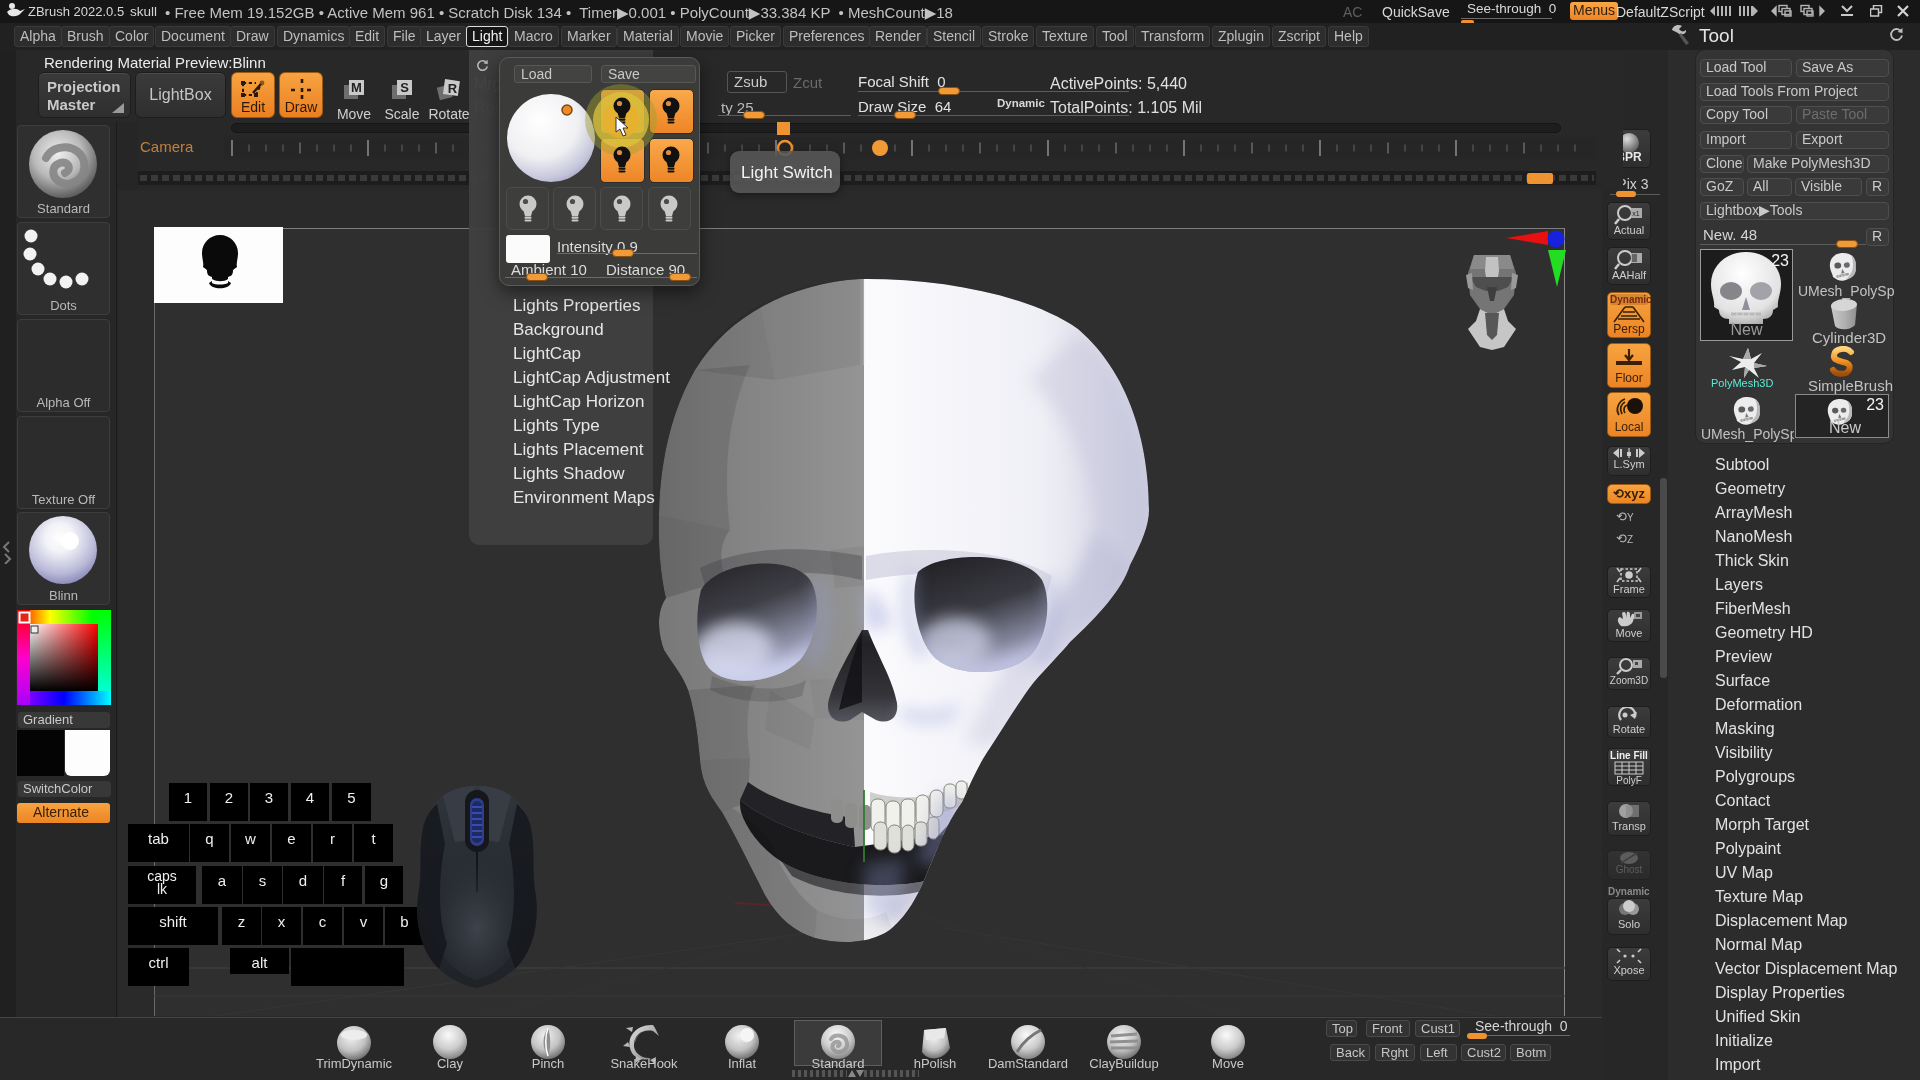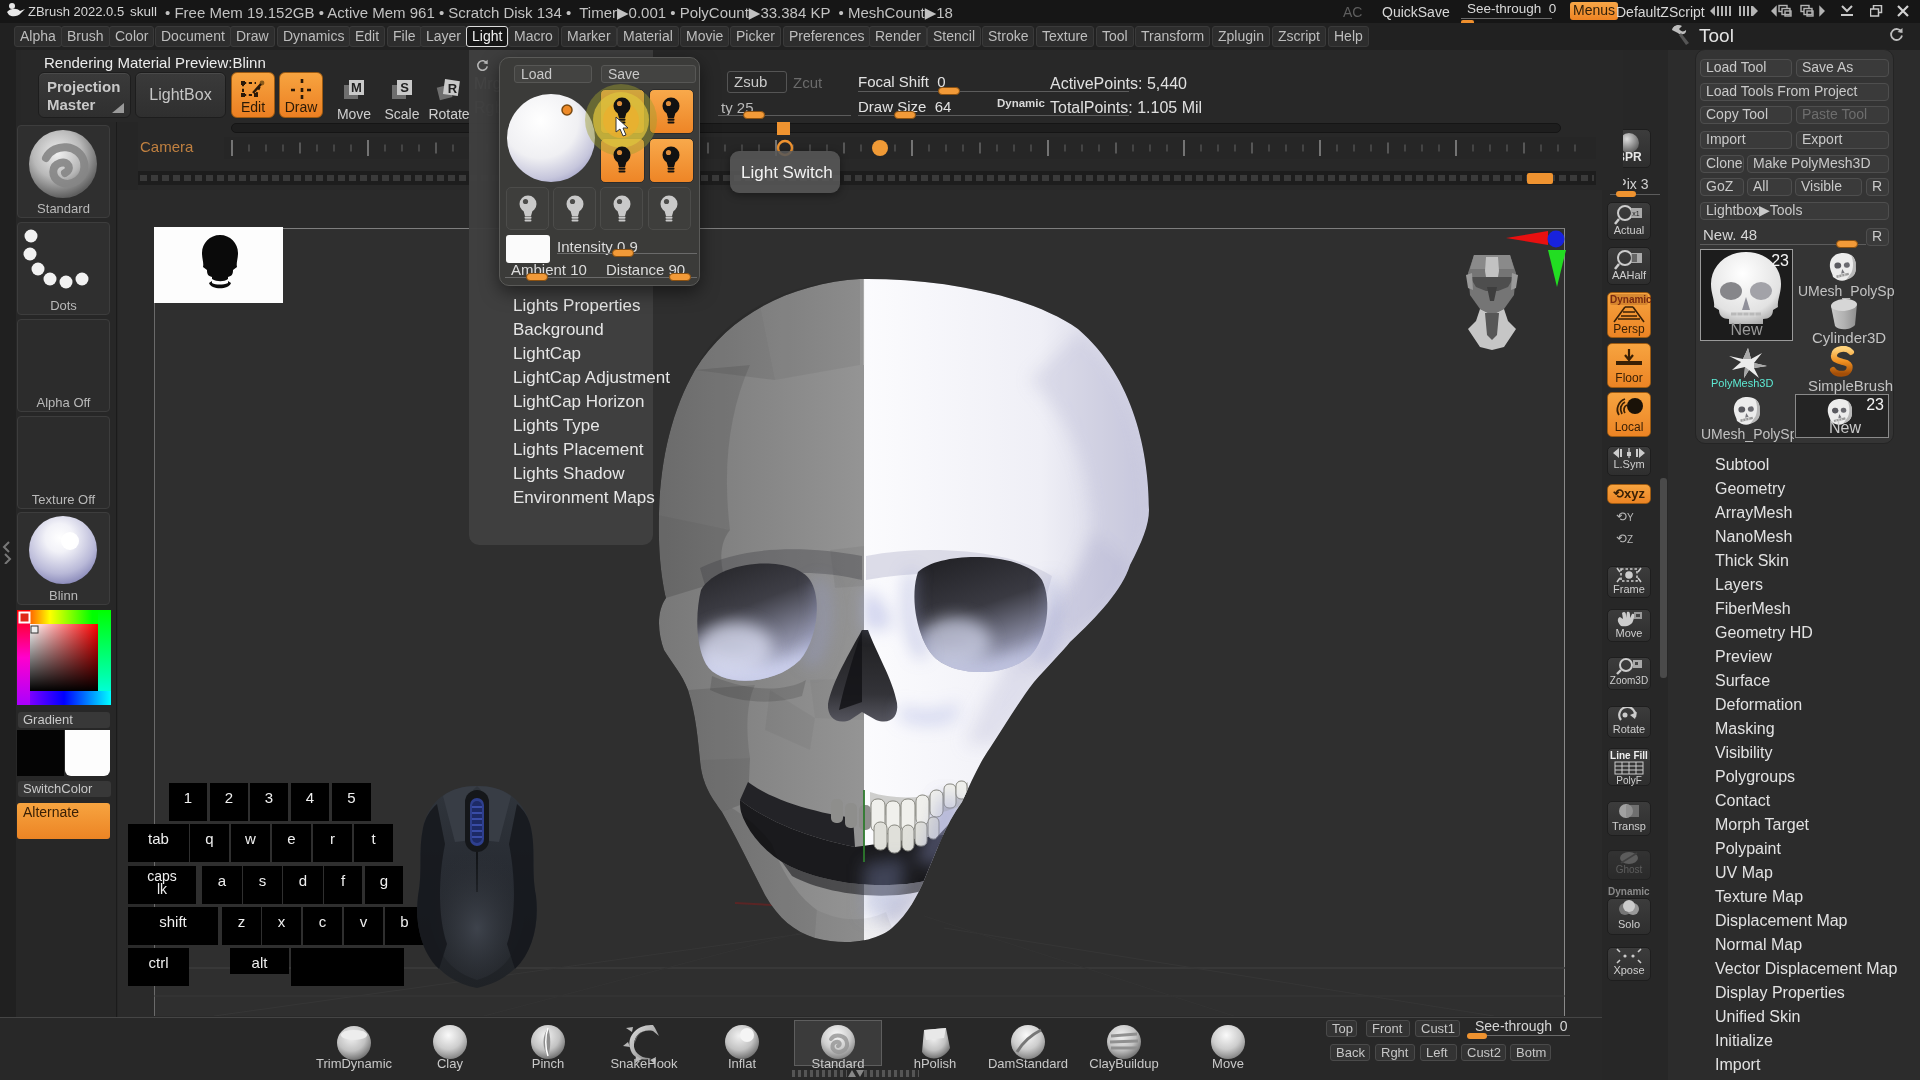--- a/index.html
+++ b/index.html
@@ -406,21 +406,21 @@
         <rect x="13" y="14" width="68" height="67" fill="url(#satg)"></rect>
         <rect x="13" y="14" width="68" height="67" fill="url(#valg)"></rect>
         <rect x="2.5" y="2.5" width="10" height="10" fill="#e02818" stroke="#fff" stroke-width="2"></rect>
         <rect x="14" y="16" width="7" height="7" fill="#eee" stroke="#333" stroke-width="1"></rect>
       </svg>
       <div class="abs" style="left:1px;top:102px;width:92px;height:16px;background:#383838;border-radius:3px;color:#c9c9c9;font-size:13px;padding:0 0 0 5px">Gradient</div>
     </div>
     <div class="abs" style="left:17px;top:680px;width:47px;height:46px;background:#040404"></div>
     <div class="abs" style="left:65px;top:680px;width:45px;height:46px;background:#fdfdfd;border-radius:0 0 6px 6px"></div>
     <div class="abs" style="left:18px;top:731px;width:93px;height:16px;background:#383838;border-radius:3px;color:#c9c9c9;font-size:13px;padding:0 0 0 5px">SwitchColor</div>
-    <div class="abs" style="left:17px;top:753px;width:93px;height:36px;background:linear-gradient(#f7a440,#ec8424);border-radius:3px;color:#3a2005;font-size:14px;padding:1px 0 0 6px">Alternate</div>
+    <div class="abs" style="left:17px;top:753px;width:93px;height:20px;background:linear-gradient(#f7a440,#ec8424);border-radius:3px;color:#3a2005;font-size:14px;padding:1px 0 0 16px">Alternate</div>
   </div>
   <div class="abs" id="canvas">
     <div id="doc"></div>
 
     <svg class="abs" style="left:36px;top:38px" width="1411" height="788" viewBox="0 0 1411 788">
       <line x1="0" y1="740" x2="1411" y2="740" stroke="#3d3d3d" stroke-width="1.5"></line>
       <line x1="0" y1="768" x2="1411" y2="768" stroke="#383838" stroke-width="1"></line>
       <line x1="60" y1="788" x2="690" y2="700" stroke="#363636" stroke-width="1"></line>
       <line x1="1340" y1="788" x2="790" y2="700" stroke="#363636" stroke-width="1"></line>
       <line x1="330" y1="788" x2="710" y2="688" stroke="#333333" stroke-width="1"></line>

